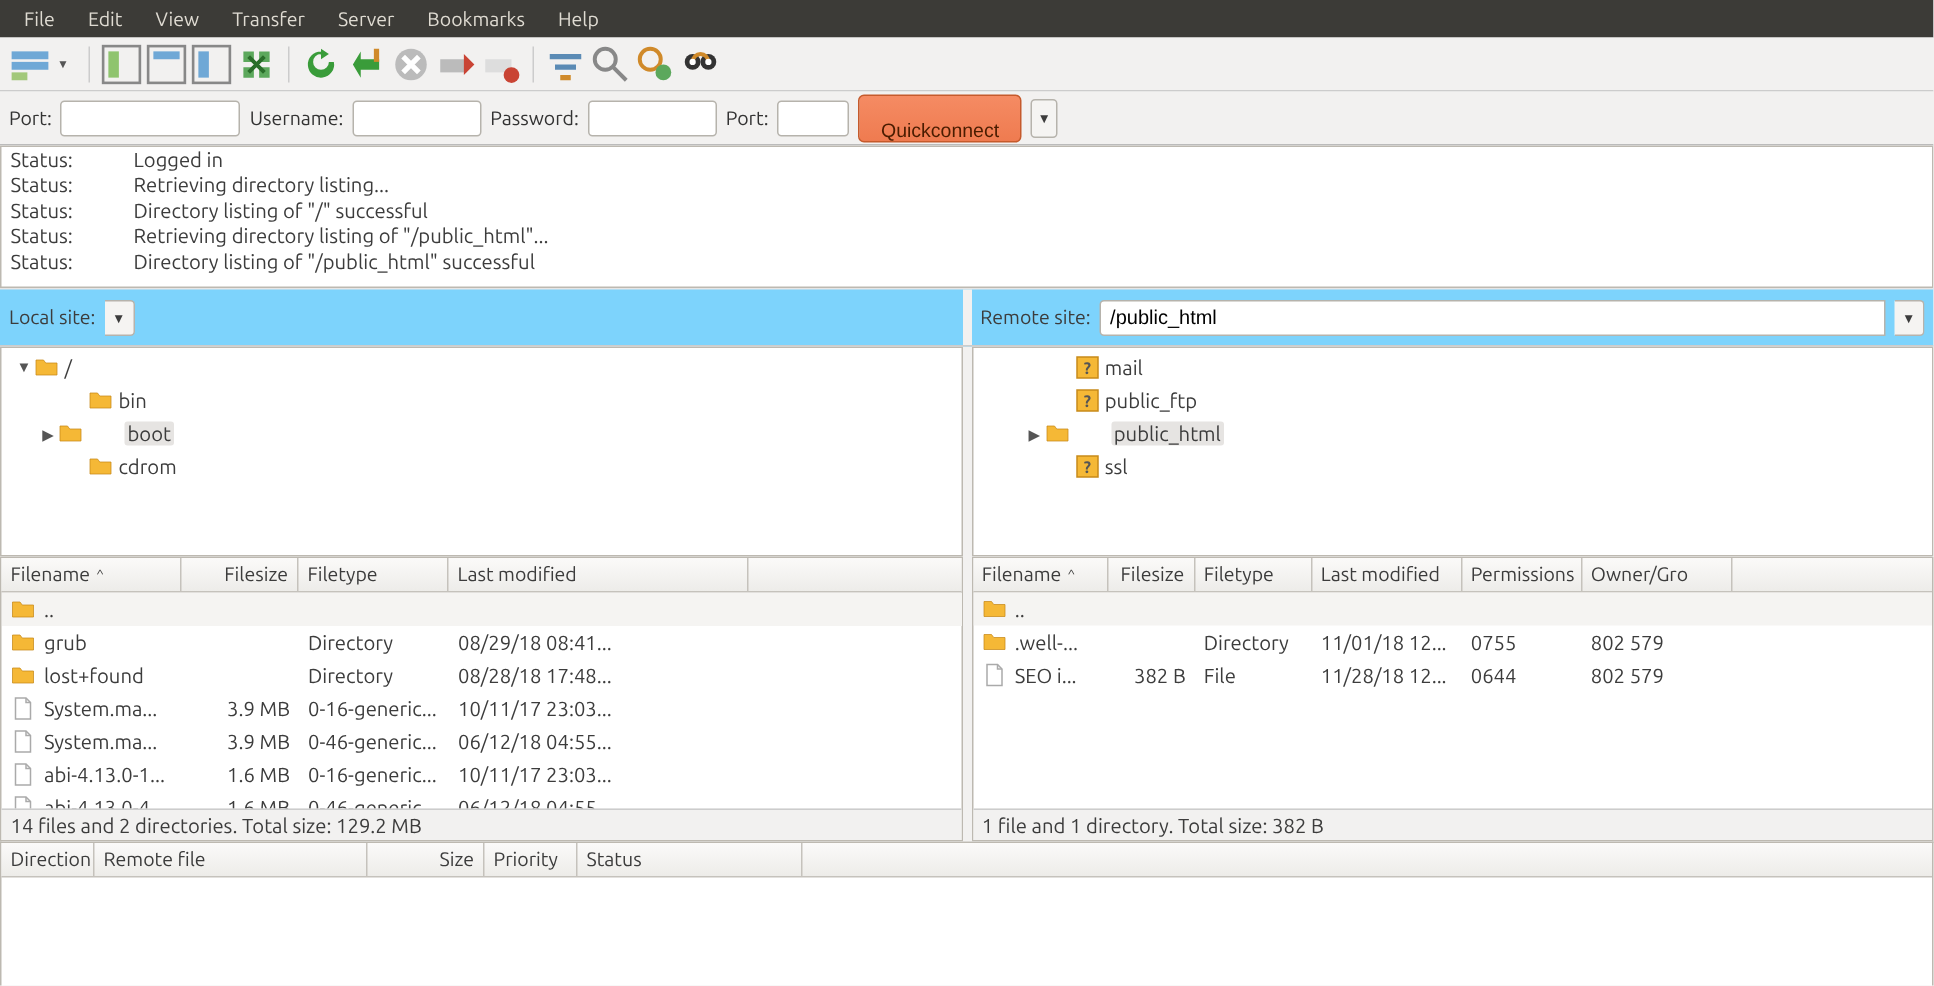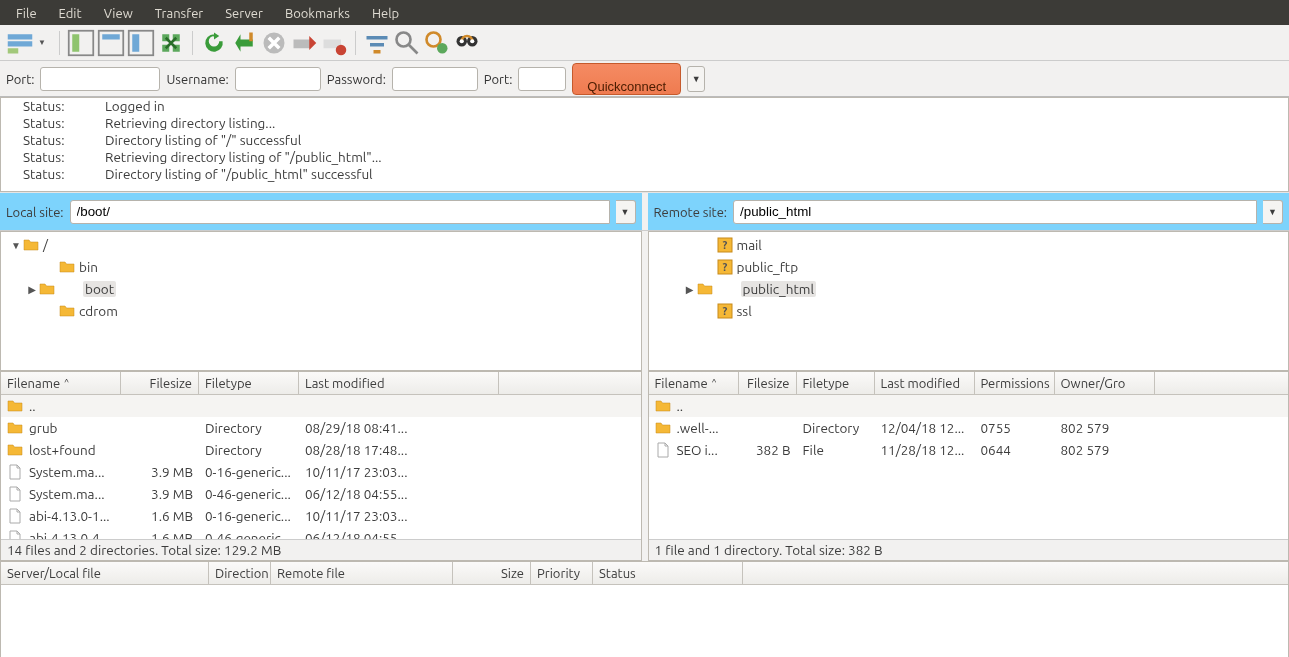--- a/index.html
+++ b/index.html
@@ -9,21 +9,21 @@
 .toolbar { background: #f2f1f0; height: 36px; display: flex; align-items: center; padding: 2px 6px; gap: 2px; border-bottom: 1px solid #ccc; }
 .toolbar .btn { width: 28px; height: 28px; display: flex; align-items: center; justify-content: center; border-radius: 3px; cursor: pointer; }
 .toolbar .sep { width: 1px; height: 24px; background: #ccc; margin: 0 5px; }
 .toolbar .dropdown-arrow { font-size: 8px; color: #555; margin-left: 2px; margin-right: 6px; cursor:pointer; }
 .quickbar { background: #f2f1f0; height: 36px; display: flex; align-items: center; padding: 0 6px; gap: 6px; border-bottom: 1px solid #bbb; }
 .quickbar label { color: #333; }
 .quickbar input { border: 1px solid #b6b3ac; border-radius: 3px; padding: 3px 6px; height: 24px; background: #fff; }
 .quickconnect { background: linear-gradient(#f58b63,#ef7b50); color: #4a1c00; border: 1px solid #c55a2c; border-radius: 4px; padding: 15px 14px; height: 26px; cursor: pointer; font-size: 13px; }
 .qc-dd { border:1px solid #b6b3ac; border-radius:3px; width:18px; height:26px; display:flex; align-items:center; justify-content:center; cursor:pointer; background:#f5f4f2; font-size:9px;}
 .log { background: #fff; border: 1px solid #bdb9b1; margin: 0; height: 95px; overflow-y: scroll; font-size: 13.5px; line-height: 17px; padding: 0; position: relative; }
-.log-row { display: flex; padding: 0 22px; white-space: nowrap; }
+.log-row { display: flex; padding: 0 6px; white-space: nowrap; }
 .log-row .lbl { width: 82px; flex-shrink: 0; }
 .sites { display: flex; height: 39px; background: #7dd3fc; border-bottom: 1px solid #ccc; border-top:1px solid #e5e5e5; }
 .site { flex: 1; display: flex; align-items: center; padding: 0 6px; gap: 6px; }
 .site:first-child { border-right: 6px solid #f2f1f0; }
 .site input.path { flex: 1; border: 1px solid #b6b3ac; border-radius: 3px 0 0 3px; padding: 3px 6px; height: 24px; background:#fff; }
 .dd-btn { width: 20px; height: 24px; border: 1px solid #b6b3ac; border-left: none; border-radius: 0 3px 3px 0; background: #f5f4f2; display: flex; align-items: center; justify-content: center; font-size: 9px; cursor: pointer; }
 .panels { display: flex; height: 140px; }
 .panel { flex:1; display:flex; background:#fff; border:1px solid #bdb9b1; overflow:hidden; position:relative; }
 .panel:first-child { margin-right: 6px; }
 .tree { flex:1; overflow-y:scroll; padding:2px 0; }
@@ -192,21 +192,20 @@
     </div>
     <div class="log-row">
       <span class="lbl">Status:</span>
       <span>Directory listing of "/public_html" successful</span>
     </div>
   </div>
 
 <div class="sites">
   <div class="site">
     <label>Local site:</label>
-    <input class="path" type="text" value="/boot/" style="">
     <div class="dd-btn">▼</div>
   </div>
   <div class="site">
     <label>Remote site:</label>
     <input class="path" type="text" value="/public_html" style="">
     <div class="dd-btn">▼</div>
   </div>
 </div>
 
 <div class="panels">
@@ -426,21 +425,21 @@
           <div class="cell" style="width:100px;"></div>
         </div>
         <div class="row">
           <div class="cell" style="width:90px;display:flex;align-items:center;gap:2px;"><span class="folder-ico">
               <svg viewBox="0 0 16 16">
                 <path d="M1 3h5l1.5 2H15v8H1z" fill="#f5b836" stroke="#c78a1a" stroke-width="0.5"></path>
               </svg>
             </span>.well-...</div>
           <div class="cell" style="width:58px;text-align:right;"></div>
           <div class="cell" style="width:78px;">Directory</div>
-          <div class="cell" style="width:100px;">12/04/18 12...</div>
+          <div class="cell" style="width:100px;">11/01/18 12...</div>
           <div class="cell" style="width:80px;">0755</div>
           <div class="cell" style="width:100px;">802 579</div>
         </div>
         <div class="row">
           <div class="cell" style="width:90px;display:flex;align-items:center;gap:2px;"><span class="folder-ico">
               <svg viewBox="0 0 16 16">
                 <path d="M3 1h7l3 3v11H3z" fill="#fff" stroke="#aaa"></path>
                 <path d="M10 1v3h3" fill="none" stroke="#aaa"></path>
               </svg>
             </span>SEO i...</div>
@@ -450,23 +449,20 @@
           <div class="cell" style="width:80px;">0644</div>
           <div class="cell" style="width:100px;">802 579</div>
         </div>
       </div>
     <div class="status-line">1 file and 1 directory. Total size: 382 B</div>
   </div>
 </div>
 
 <div class="queue">
   <div class="cols" id="queue-cols">
-      <div class="col" style="width: 208px;">
-        <span>Server/Local file</span>
-      </div>
       <div class="col" style="width: 62px;">
         <span>Direction</span>
       </div>
       <div class="col" style="width: 182px;">
         <span>Remote file</span>
       </div>
       <div class="col" style="width: 78px; justify-content: flex-end;">
         <span>Size</span>
       </div>
       <div class="col" style="width: 62px;">

